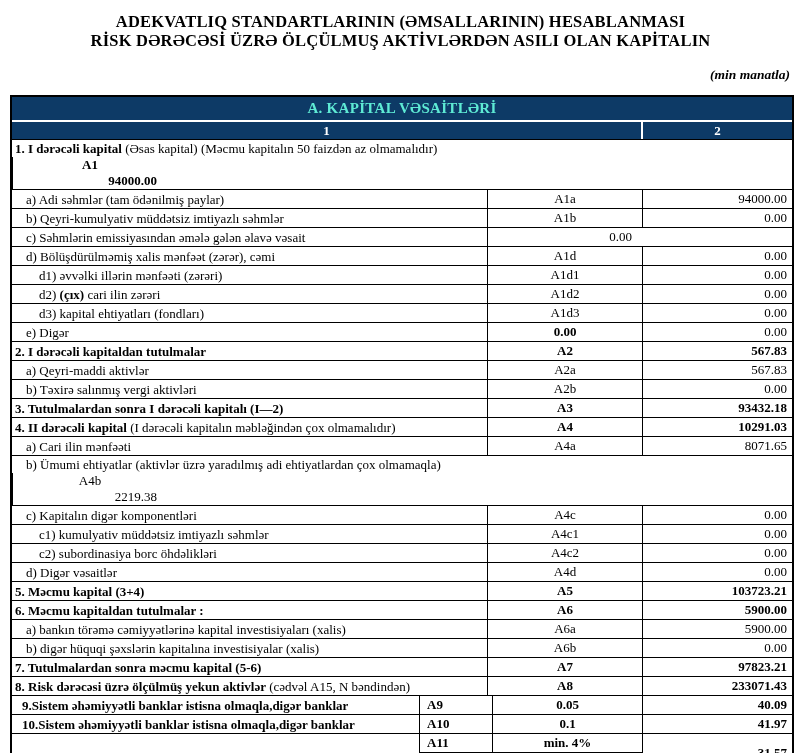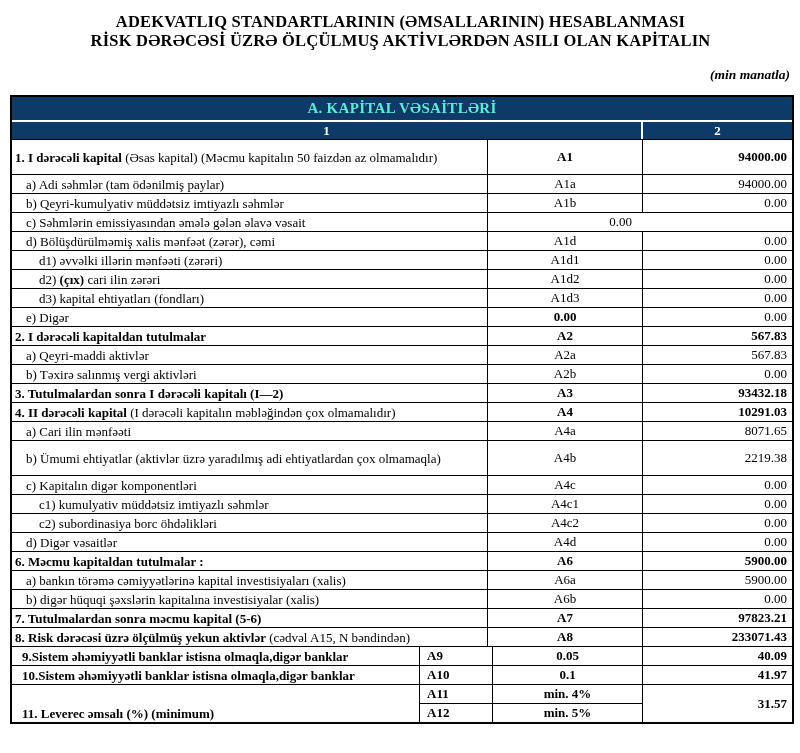--- a/index.html
+++ b/index.html
@@ -56,21 +56,21 @@
   .ch1{width:629px;text-align:center;}
   .ch2{width:151px;text-align:center;border-left:2px solid #ffffff;box-sizing:border-box;}
 
   .trow{
     display:flex;
     border-top:1px solid #000;
     min-height:18px;
     font-size:13px;
     align-items:stretch;
   }
-  .trow.tall{min-height:34px;}
+  .trow.tall{min-height:34px;flex-direction:column;}
   .b{font-weight:bold;}
 
   .c-label{
     width:475px;
     box-sizing:border-box;
     display:flex;
     align-items:center;
     padding:1px 4px 1px 3px;
   }
   .lbl{line-height:15px;}
@@ -274,20 +274,27 @@
           </div>
           <div class="c-code">A4c2</div>
           <div class="c-value">0.00</div>
         </div>
         <div class="trow">
           <div class="c-label">
             <div class="lbl ind1"><span>d) Digər vəsaitlər</span></div>
           </div>
           <div class="c-code">A4d</div>
           <div class="c-value">0.00</div>
+        </div>
+        <div class="trow">
+          <div class="c-label">
+            <div class="lbl ind0"><span class="b">5. Məcmu kapital (3+4)</span></div>
+          </div>
+          <div class="c-code b">A5</div>
+          <div class="c-value b">103723.21</div>
         </div>
         <div class="trow">
           <div class="c-label">
             <div class="lbl ind0"><span class="b">6. Məcmu kapitaldan tutulmalar :</span></div>
           </div>
           <div class="c-code b">A6</div>
           <div class="c-value b">5900.00</div>
         </div>
         <div class="trow">
           <div class="c-label">

